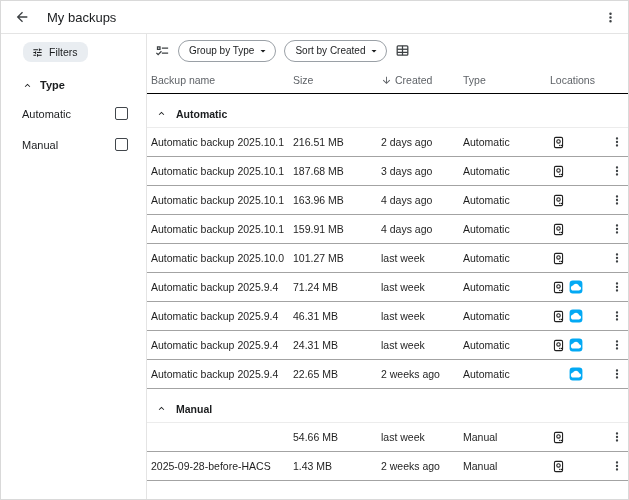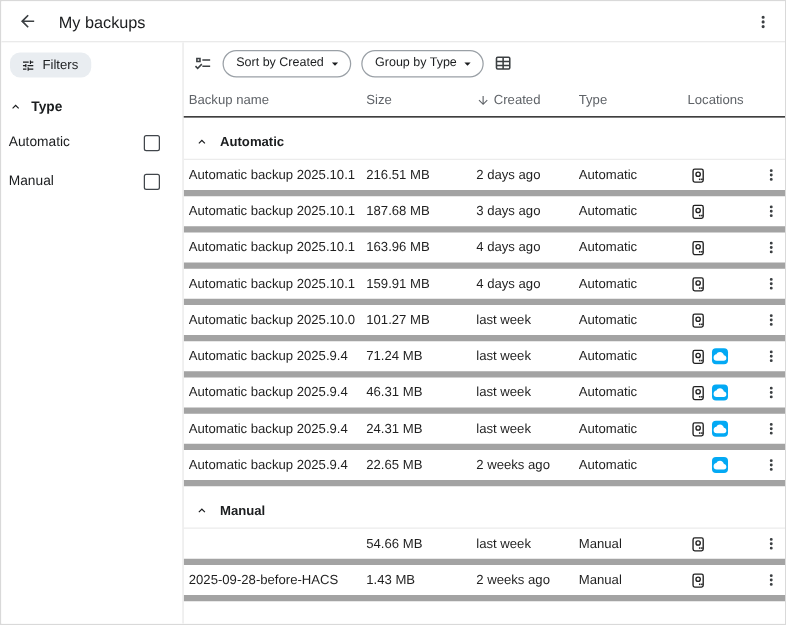--- a/index.html
+++ b/index.html
@@ -8,21 +8,21 @@
   svg{display:block}
   .icon-btn{background:none;border:none;padding:0;display:inline-flex;align-items:center;justify-content:center;cursor:pointer;color:#3c4043}
 
   
   .topbar{height:33px;flex:0 0 33px;display:flex;align-items:center;padding:0 10px 0 13px;border-bottom:1px solid #e4e4e4;background:#fff}
   .topbar .title{font-size:13px;font-weight:500;margin-left:17px;flex:1;color:#1b1d1f}
 
   .body{flex:1;display:flex;min-height:0}
 
   
-  .sidebar{width:146px;flex:0 0 146px;border-right:1px solid #e4e4e4;padding:8px 10px 0 5px;background:#fff}
+  .sidebar{width:146px;flex:0 0 146px;border-right:1px solid #e4e4e4;padding:8px 10px 0 20px;background:#fff}
   .filters-chip{display:inline-flex;align-items:center;gap:6px;background:#e9edf1;border:none;border-radius:8px;padding:4px 10px 4px 9px;font-size:10.5px;font-family:inherit;color:#1b1d1f;cursor:pointer;margin-left:2px}
   .section-header{display:flex;align-items:center;gap:7px;margin-top:17px;font-size:11px;font-weight:700;padding-left:1px;cursor:pointer}
   .side-options{margin-top:7px}
   .side-option{display:flex;align-items:center;justify-content:space-between;height:31px;font-size:11px;padding:0 8px 0 1px}
   .checkbox{width:13px;height:13px;border:1.5px solid #41464b;border-radius:2px;background:#fff;cursor:pointer;flex:0 0 13px}
 
   
   .main{flex:1;display:flex;flex-direction:column;min-width:0;background:#fff}
   .toolbar{height:33px;flex:0 0 33px;display:flex;align-items:center;gap:8px;padding:0 5px 0 8px}
   .search-box{flex:1;height:24px;border:1px solid #bdc1c6;border-radius:12px;display:flex;align-items:center;gap:8px;padding:0 10px;color:#5f6368;min-width:0}
@@ -30,21 +30,21 @@
   .search-box input::placeholder{color:#5f6368}
   .pill{height:22px;display:inline-flex;align-items:center;gap:3px;border:1px solid #9aa0a6;border-radius:11px;background:#fff;padding:0 6px 0 10px;font-size:10px;font-family:inherit;color:#1b1d1f;cursor:pointer;white-space:nowrap}
 
   
   .grid{display:grid;grid-template-columns:142px 88px 82px 84px 56px 27px;align-items:center;padding-left:4px}
   .thead{height:27px;flex:0 0 27px;border-bottom:1px solid #000000;color:#5f6368;font-size:10.5px}
   .hcell{display:flex;align-items:center;gap:3px;cursor:pointer}
   .hcell.loc{padding-left:3px;cursor:default}
   .rows-scroll{flex:1;overflow:hidden}
   .group-header{height:28px;margin-top:6px;border-bottom:1px solid #ececec;display:flex;align-items:center;gap:9px;padding-left:9px;font-size:10.5px;font-weight:700;cursor:pointer;color:#1b1d1f}
-  .trow{height:29px;border-bottom:5px solid #a3a3a3;font-size:10.5px;color:#1f1f1f;cursor:pointer}
+  .trow{height:29px;border-bottom:1px solid #a3a3a3;font-size:10.5px;color:#1f1f1f;cursor:pointer}
   .cell{white-space:nowrap;overflow:hidden;text-overflow:ellipsis;padding-right:6px}
   .cell-loc{display:flex;gap:4px;padding-left:4px}
   .loc-slot{width:14px;height:14px;display:inline-flex;align-items:center;justify-content:center}
   .cell-menu{display:flex;justify-content:center}
 </style>
 </head>
 <body>
 
 <div class="app">
 
@@ -105,30 +105,30 @@
         <button class="icon-btn">
           <span>
             <svg width="15" height="15" viewBox="0 0 24 24" fill="currentColor">
                 <path d="M3,5H9V11H3V5M5,7V9H7V7H5M11,7H21V9H11V7M11,15H21V17H11V15M5,20L1.5,16.5L2.91,15.09L5,17.17L9.59,12.58L11,14L5,20Z"></path>
               </svg>
           </span>
         </button>
 
 
         <button class="pill">
-          <span>Sort by Created</span>
+          <span>Group by Type</span>
           <span>
             <svg width="12" height="12" viewBox="0 0 24 24" fill="currentColor">
                 <path d="M7,10L12,15L17,10H7Z"></path>
               </svg>
           </span>
         </button>
 
         <button class="pill">
-          <span>Group by Type</span>
+          <span>Sort by Created</span>
           <span>
             <svg width="12" height="12" viewBox="0 0 24 24" fill="currentColor">
                 <path d="M7,10L12,15L17,10H7Z"></path>
               </svg>
           </span>
         </button>
 
         <button class="icon-btn">
           <span>
             <svg width="15" height="15" viewBox="0 0 24 24" fill="none" stroke="currentColor" stroke-width="2">

